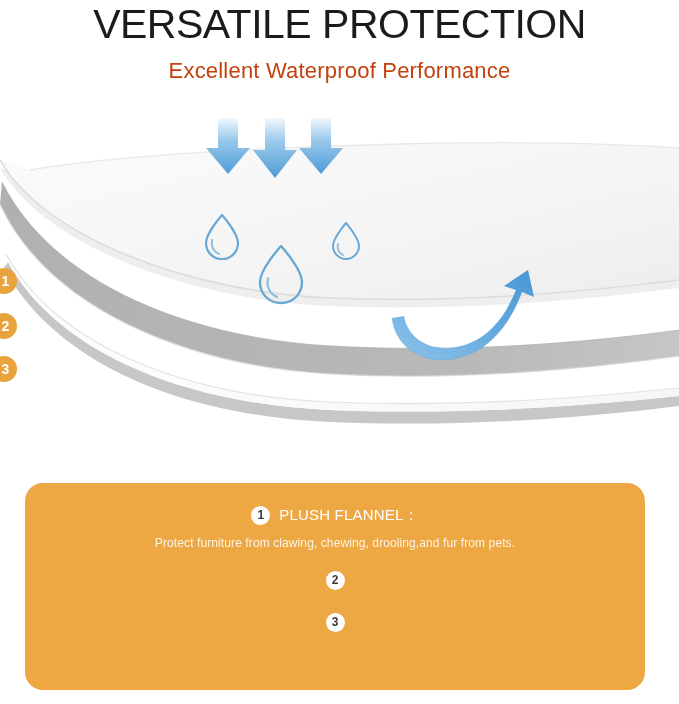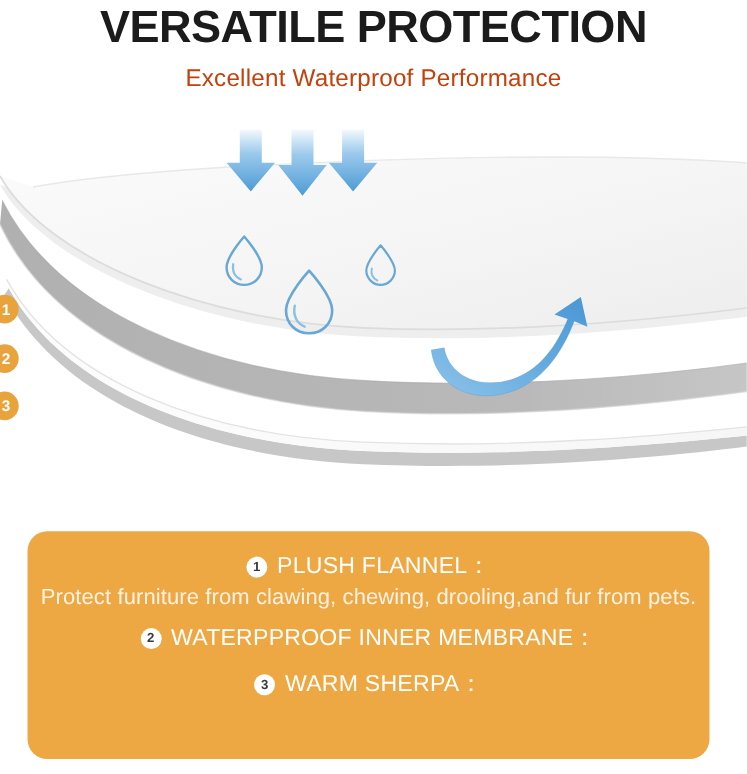--- a/index.html
+++ b/index.html
@@ -22,21 +22,21 @@
     top: 0;
     left: 0;
     width: 679px;
     text-align: center;
   }
   .title {
     margin: 0;
     padding-top: 2px;
     font-size: 41px;
     line-height: 44px;
-    font-weight: 700;
+    font-weight: 400;
     letter-spacing: -0.5px;
     color: #1b1b1b;
     white-space: nowrap;
   }
   .subtitle {
     margin: 0;
     padding-top: 12px;
     font-size: 22px;
     line-height: 26px;
     font-weight: 300;
@@ -110,31 +110,31 @@
     min-width: 19px;
     border-radius: 50%;
     background: #ffffff;
     color: #3a3a3a;
     font-size: 12px;
     font-weight: 600;
     line-height: 19px;
     text-align: center;
   }
   .feature-title {
-    font-size: 21px;
+    font-size: 15px;
     line-height: 24px;
     font-weight: 500;
     color: #ffffff;
     letter-spacing: 0.2px;
     white-space: nowrap;
   }
   .feature-desc {
     margin: 0;
     padding-top: 5px;
-    font-size: 20px;
+    font-size: 12px;
     line-height: 18px;
     font-weight: 400;
     color: #fdf3e4;
     letter-spacing: 0.1px;
     white-space: pre;
   }
 </style>
 </head>
 <body>
 
@@ -233,24 +233,22 @@
     <div class="feature-head">
       <span class="num-badge">1</span>
       <span class="feature-title">PLUSH FLANNEL：</span>
     </div>
     <p class="feature-desc">Protect furniture from clawing, chewing, drooling,and fur from pets.</p>
   </div>
 
   <div class="feature">
     <div class="feature-head">
       <span class="num-badge">2</span>
-      <span class="feature-title">WATERPPROOF INNER MEMBRANE：</span>
     </div>
   </div>
 
   <div class="feature">
     <div class="feature-head">
       <span class="num-badge">3</span>
-      <span class="feature-title">WARM SHERPA：</span>
     </div>
   </div>
 
 </div>
 
 </body></html>

